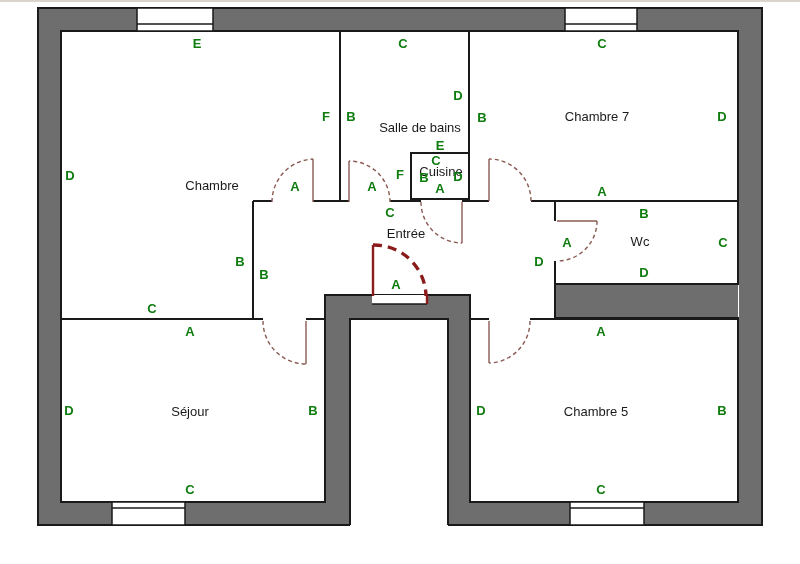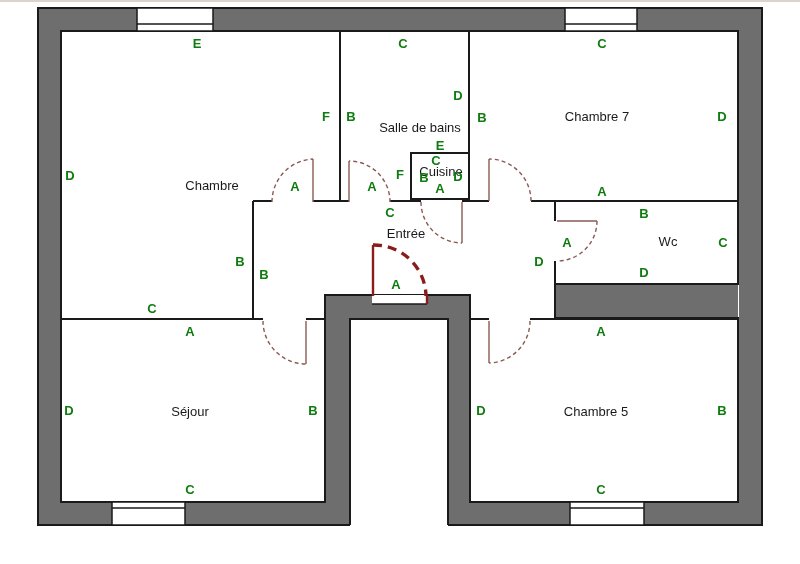--- a/index.html
+++ b/index.html
@@ -122,21 +122,21 @@
         <path class="edp" d="M427,295 V304"></path>
       </g>
     </g>
   </svg>
 
   <span class="lbl rn" style="left:212px;top:185px">Chambre</span>
   <span class="lbl rn" style="left:420px;top:127px">Salle de bains</span>
   <span class="lbl rn" style="left:441px;top:171px">Cuisine</span>
   <span class="lbl rn" style="left:597px;top:116px">Chambre 7</span>
   <span class="lbl rn" style="left:406px;top:233px">Entrée</span>
-  <span class="lbl rn" style="left:668px;top:241px">Wc</span>
+  <span class="lbl rn" style="left:640px;top:241px">Wc</span>
   <span class="lbl rn" style="left:190px;top:411px">Séjour</span>
   <span class="lbl rn" style="left:596px;top:411px">Chambre 5</span>
 
   <span class="lbl g" style="left:197px;top:43px">E</span>
   <span class="lbl g" style="left:70px;top:175px">D</span>
   <span class="lbl g" style="left:326px;top:116px">F</span>
   <span class="lbl g" style="left:240px;top:261px">B</span>
   <span class="lbl g" style="left:152px;top:308px">C</span>
   <span class="lbl g" style="left:295px;top:186px">A</span>
 

